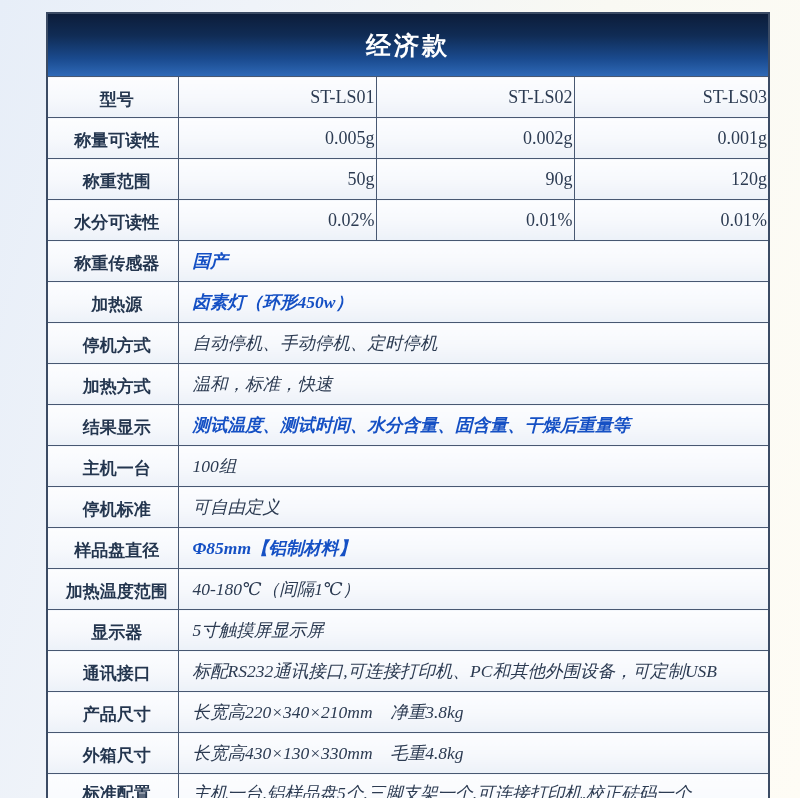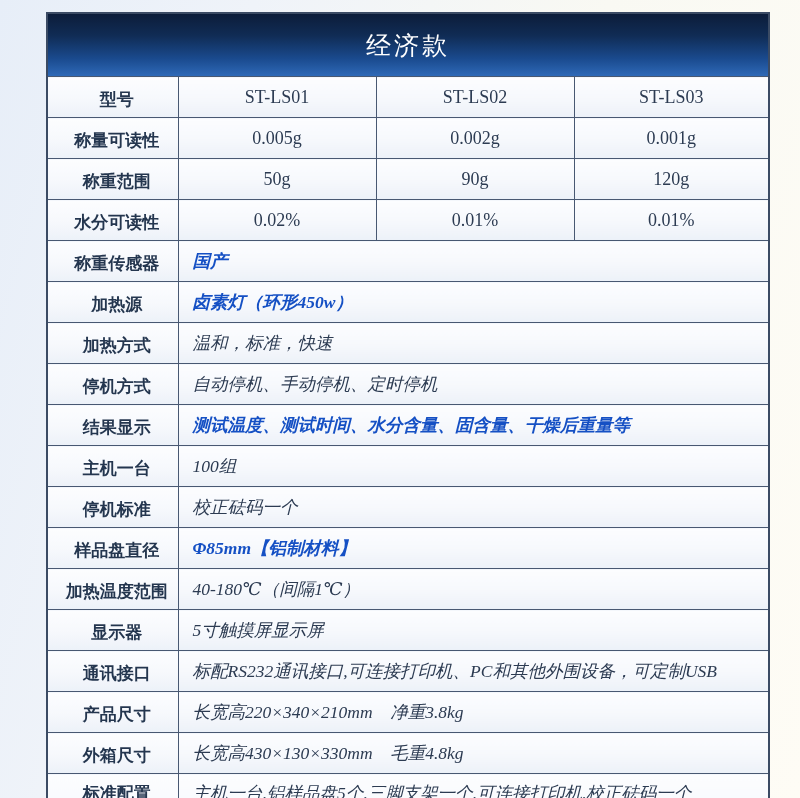--- a/index.html
+++ b/index.html
@@ -25,34 +25,34 @@
   }
   table.spec th, table.spec td {
     border: 1px solid #485872;
     background: linear-gradient(180deg, #fcfdff 0%, #f6f8fc 55%, #ecf1f8 100%);
   }
   tr.title-row th {
     height: 60px;
     background: linear-gradient(180deg, #0c1d3a 0%, #102c55 35%, #1a4a8e 72%, #2e69b7 100%);
     color: #ffffff;
     font-size: 25px;
-    font-weight: normal;
+    font-weight: bold;
     letter-spacing: 3px;
     text-align: center;
   }
   th.lbl {
     text-align: center;
     padding: 4px 4px 0 12px;
     font-size: 17px;
     font-weight: bold;
     color: #24364f;
     height: 36px;
   }
   td.c {
-    text-align: center;
+    text-align: right;
     font-size: 18px;
     color: #2c3b52;
     height: 36px;
   }
   td.v {
     text-align: left;
     padding: 0 6px 0 14px;
     font-size: 17.5px;
     color: #2c3b52;
     height: 36px;
@@ -115,38 +115,38 @@
       </tr>
       <tr class="hl">
         <th class="lbl">称重传感器</th>
         <td class="v" colspan="3">国产</td>
       </tr>
       <tr class="hl">
         <th class="lbl">加热源</th>
         <td class="v" colspan="3">卤素灯（环形450w）</td>
       </tr>
       <tr>
+        <th class="lbl">停机方式</th>
+        <td class="v" colspan="3">自动停机、手动停机、定时停机</td>
+      </tr>
+      <tr>
         <th class="lbl">加热方式</th>
         <td class="v" colspan="3">温和，标准，快速</td>
-      </tr>
-      <tr>
-        <th class="lbl">停机方式</th>
-        <td class="v" colspan="3">自动停机、手动停机、定时停机</td>
       </tr>
       <tr class="hl">
         <th class="lbl">结果显示</th>
         <td class="v" colspan="3">测试温度、测试时间、水分含量、固含量、干燥后重量等</td>
       </tr>
       <tr>
         <th class="lbl">主机一台</th>
         <td class="v" colspan="3">100组</td>
       </tr>
       <tr>
         <th class="lbl">停机标准</th>
-        <td class="v" colspan="3">校正砝码一个</td>
+        <td class="v" colspan="3">可自由定义</td>
       </tr>
       <tr class="hl">
         <th class="lbl">样品盘直径</th>
         <td class="v" colspan="3">Φ85mm【铝制材料】</td>
       </tr>
       <tr>
         <th class="lbl">加热温度范围</th>
         <td class="v" colspan="3">40-180℃（间隔1℃）</td>
       </tr>
       <tr>

